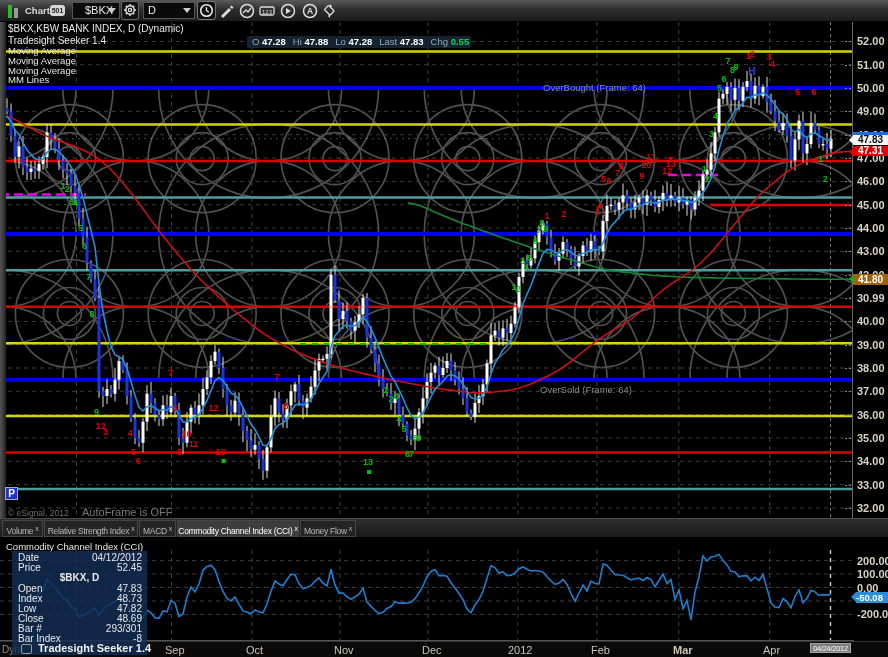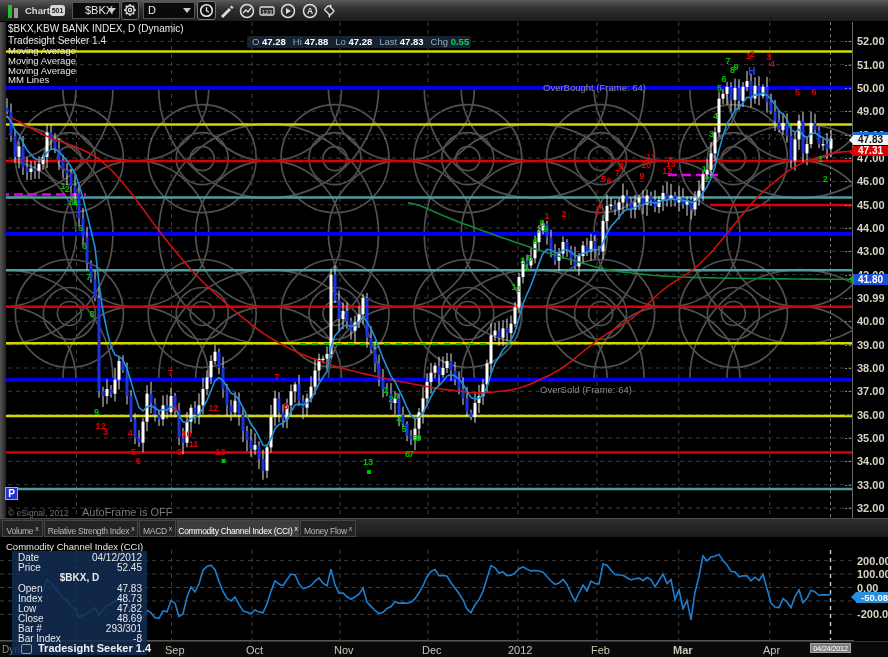--- a/index.html
+++ b/index.html
@@ -725,21 +725,21 @@
     <div style="position:absolute;left:845px;top:88.1px;width:7px;height:1px;background:repeating-linear-gradient(90deg,#888 0 2px,transparent 2px 4px)"></div>
     <div class="ax" style="left:857px;top:58.7px">51.00</div>
     <div style="position:absolute;left:845px;top:64.7px;width:7px;height:1px;background:repeating-linear-gradient(90deg,#888 0 2px,transparent 2px 4px)"></div>
     <div class="ax" style="left:857px;top:35.4px">52.00</div>
     <div style="position:absolute;left:845px;top:41.4px;width:7px;height:1px;background:repeating-linear-gradient(90deg,#888 0 2px,transparent 2px 4px)"></div>
     <div style="position:absolute;left:853px;top:131.5px;width:35px;height:3px;background:#1a6fd4"></div>
     <div style="position:absolute;left:853px;top:134.5px;width:35px;height:10px;background:#f4f4f4;color:#111;font-size:10px;font-weight:bold;text-align:center;line-height:10px">47.83</div>
     <div style="position:absolute;left:849px;top:134.5px;width:0;height:0;border-top:5.5px solid transparent;border-bottom:5.5px solid transparent;border-right:5px solid #f4f4f4"></div>
     <div style="position:absolute;left:853px;top:146px;width:35px;height:10px;background:#e00000;color:#fff;font-size:10px;font-weight:bold;text-align:center;line-height:10px">47.31</div>
     <div style="position:absolute;left:849px;top:146.5px;width:0;height:0;border-top:5.5px solid transparent;border-bottom:5.5px solid transparent;border-right:5px solid #e00000"></div>
-    <div style="position:absolute;left:853px;top:273.9px;width:35px;height:11px;background:#1d4ed8;color:#fff;font-size:10px;font-weight:bold;text-align:center;line-height:11px">41.80</div>
+    <div style="position:absolute;left:853px;top:273.9px;width:35px;height:11px;background:#a16207;color:#fff;font-size:10px;font-weight:bold;text-align:center;line-height:11px">41.80</div>
     <div style="position:absolute;left:849px;top:273.9px;width:0;height:0;border-top:5.5px solid transparent;border-bottom:5.5px solid transparent;border-right:5px solid #0faf22"></div>
     <div class="lbl" style="left:8px;top:23px;font-size:10px">$BKX,KBW BANK INDEX, D (Dynamic)</div>
     <div class="lbl" style="left:8px;top:35px;font-size:10px">Tradesight Seeker 1.4</div>
     <div class="lbl" style="left:8px;top:45px;font-size:9.5px">Moving Average</div>
     <div class="lbl" style="left:8px;top:55px;font-size:9.5px">Moving Average</div>
     <div class="lbl" style="left:8px;top:65px;font-size:9.5px">Moving Average</div>
     <div class="lbl" style="left:8px;top:74px;font-size:9.5px">MM Lines</div>
     <div style="position:absolute;left:543px;top:82px;color:#8a8a8a;font-size:9.5px">OverBought (Frame: 64)</div>
     <div style="position:absolute;left:540px;top:384px;color:#8a8a8a;font-size:9.5px">OverSold (Frame: 64)</div>
     <div style="position:absolute;left:247px;top:36px;width:224px;height:12px;background:#16222e;border-radius:2px;color:#8fa8bc;font-size:9.5px;line-height:12px"><span style="margin-left:5px">O</span> <b style="color:#fff">47.28</b><span style="margin-left:7px">Hi</span> <b style="color:#fff">47.88</b><span style="margin-left:7px">Lo</span> <b style="color:#fff">47.28</b><span style="margin-left:7px">Last</span> <b style="color:#fff">47.83</b><span style="margin-left:7px">Chg</span> <b style="color:#00d455">0.55</b></div>
@@ -775,21 +775,21 @@
       </g>
       <line x1="830.5" y1="550" x2="830.5" y2="640" stroke="#cccccc" stroke-width="1.4" stroke-dasharray="4,4"></line>
       <path d="M19.0 595.0L23.0 601.4L27.0 600.3L31.0 597.4L35.0 597.2L39.0 593.7L43.0 590.5L47.0 579.4L51.0 583.0L55.0 587.6L59.0 592.7L63.0 598.1L67.0 599.6L71.0 606.4L75.0 608.6L79.0 616.9L83.0 615.5L87.0 613.7L91.0 610.2L95.0 608.0L99.0 615.2L103.0 609.8L107.0 605.4L111.0 603.7L115.0 601.2L119.0 599.2L123.0 600.9L127.0 605.3L131.0 610.4L135.0 615.8L139.0 618.7L143.0 617.3L147.0 610.3L151.0 612.9L155.0 617.7L159.0 618.3L163.0 611.0L167.0 611.9L171.0 600.6L175.0 603.2L179.0 616.5L183.0 614.0L187.0 597.3L191.0 587.0L195.0 591.9L199.0 584.0L203.0 570.3L207.0 566.5L211.0 565.2L215.0 569.7L219.0 581.4L223.0 591.5L227.0 598.3L231.0 600.9L235.0 597.0L239.0 604.3L243.0 610.9L247.0 612.2L251.0 613.6L255.0 609.9L259.0 612.1L263.0 612.9L267.0 603.9L271.0 591.3L275.0 580.9L279.0 584.1L283.0 585.7L287.0 579.5L291.0 574.3L295.0 574.8L299.0 583.8L303.0 588.7L307.0 587.5L311.0 585.6L315.0 581.0L319.0 577.9L323.0 583.1L327.0 586.0L331.0 569.2L335.0 584.9L339.0 593.1L343.0 593.0L347.0 596.8L351.0 599.3L355.0 597.0L359.0 594.2L363.0 588.1L367.0 602.0L371.0 606.4L375.0 610.5L379.0 613.6L383.0 612.3L387.0 608.5L391.0 606.5L395.0 601.8L399.0 603.2L403.0 602.9L407.0 603.2L411.0 602.3L415.0 598.7L419.0 592.8L423.0 585.9L427.0 576.7L431.0 571.4L435.0 569.6L439.0 575.7L443.0 575.4L447.0 576.3L451.0 582.7L455.0 588.1L459.0 593.5L463.0 599.8L467.0 609.1L471.0 612.7L475.0 604.8L479.0 599.7L483.0 591.3L487.0 578.2L491.0 565.6L495.0 567.8L499.0 573.0L503.0 571.9L507.0 575.6L511.0 575.1L515.0 573.1L519.0 568.7L523.0 566.9L527.0 569.3L531.0 570.9L535.0 570.5L539.0 571.0L543.0 572.1L547.0 576.8L551.0 581.0L555.0 584.4L559.0 583.1L563.0 579.5L567.0 584.4L571.0 593.5L575.0 601.3L579.0 593.0L583.0 585.1L587.0 591.0L591.0 581.1L595.0 583.5L599.0 583.8L603.0 564.1L607.0 565.3L611.0 570.2L615.0 574.6L619.0 575.0L623.0 575.3L627.0 577.8L631.0 579.9L635.0 578.7L639.0 578.1L643.0 580.5L647.0 577.5L651.0 579.6L655.0 586.8L659.0 580.5L663.0 574.1L667.0 583.6L671.0 579.6L675.0 599.5L679.0 589.9L683.0 608.7L687.0 600.4L691.0 619.8L695.0 592.2L699.0 576.5L703.0 555.8L707.0 561.0L711.0 557.0L715.0 556.3L719.0 554.4L723.0 560.6L727.0 564.9L731.0 571.3L735.0 572.0L739.0 576.8L743.0 575.8L747.0 575.9L751.0 580.8L755.0 577.2L759.0 580.5L763.0 574.5L767.0 588.6L771.0 603.1L775.0 607.0L779.0 607.6L783.0 598.6L787.0 601.8L791.0 607.8L795.0 596.5L799.0 589.9L803.0 602.7L807.0 598.2L811.0 590.3L815.0 592.0L819.0 595.5L823.0 594.6L827.0 595.1L831.0 594.2" stroke="#1e7fd0" stroke-width="1.6" fill="none"></path>
       <line x1="0" y1="640.5" x2="854" y2="640.5" stroke="#555" stroke-width="1"></line>
     </svg>
     <div class="lbl" style="left:6px;top:541px;font-size:9.5px">Commodity Channel Index (CCI)</div>
     <div class="ax" style="left:857px;top:554.6px">200.00</div>
     <div class="ax" style="left:857px;top:568.0px">100.00</div>
     <div class="ax" style="left:857px;top:581.5px">0.00</div>
     <div class="ax" style="left:857px;top:608.4px">-200.00</div>
-    <div style="position:absolute;left:856px;top:592px;width:32px;height:11px;background:#2a8fd8;color:#fff;font-size:9.5px;font-weight:bold;text-align:right;line-height:11px">-50.08</div>
+    <div style="position:absolute;left:856px;top:592px;width:32px;height:11px;background:#2a8fd8;color:#fff;font-size:9.5px;font-weight:bold;text-align:left;line-height:11px">-50.08</div>
     <div style="position:absolute;left:851px;top:592px;width:0;height:0;border-top:5.5px solid transparent;border-bottom:5.5px solid transparent;border-right:5px solid #2a8fd8"></div>
     <div style="position:absolute;left:0;top:641px;width:888px;height:16px;background:#0a0a0a;border-top:1px solid #333"></div>
     <div style="position:absolute;left:2px;top:644px;color:#8a8a8a;font-size:10px">Dyn</div>
     <div class="ax" style="left:165px;top:644px;font-weight:normal;color:#c9c4b2">Sep</div>
     <div class="ax" style="left:246px;top:644px;font-weight:normal;color:#c9c4b2">Oct</div>
     <div class="ax" style="left:334px;top:644px;font-weight:normal;color:#c9c4b2">Nov</div>
     <div class="ax" style="left:422px;top:644px;font-weight:normal;color:#c9c4b2">Dec</div>
     <div class="ax" style="left:508px;top:644px;font-weight:normal;color:#c9c4b2">2012</div>
     <div class="ax" style="left:591px;top:644px;font-weight:normal;color:#c9c4b2">Feb</div>
     <div class="ax" style="left:673px;top:644px;font-weight:bold;color:#c9c4b2">Mar</div>

